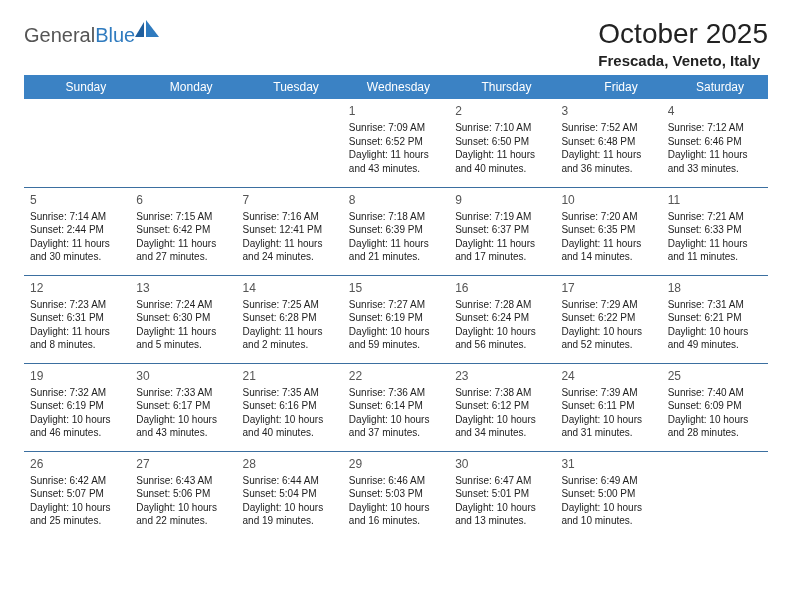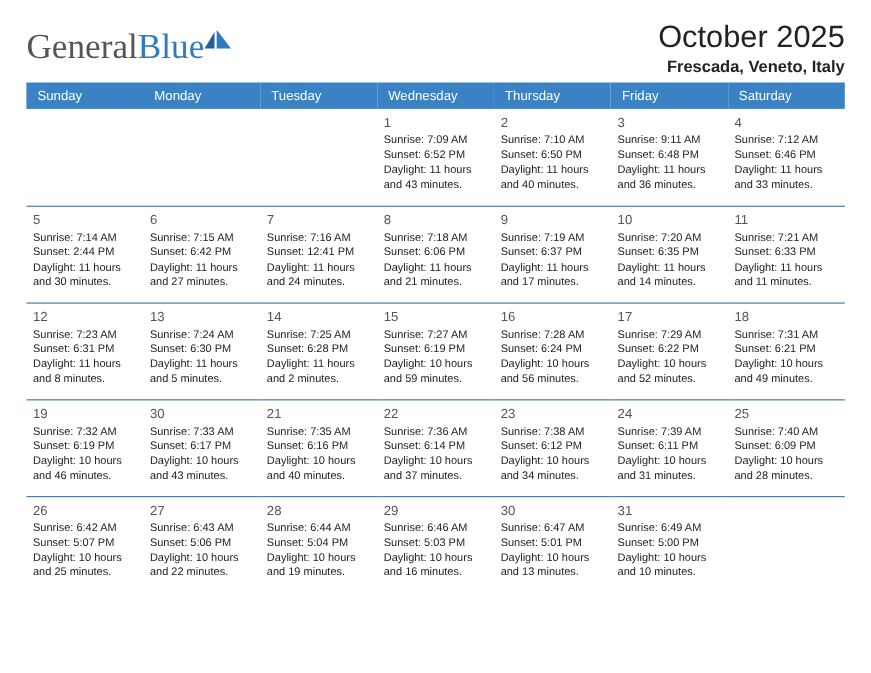--- a/index.html
+++ b/index.html
@@ -20,38 +20,36 @@
     align-items: flex-start;
     margin-bottom: 6px;
   }
   .logo {
     display: flex;
     align-items: center;
     gap: 2px;
     margin-top: 6px;
   }
   .logo-text {
-    font-size: 32px;
+    font-size: 20px;
     color: #555;
     font-weight: 400;
-    font-family: Liberation Serif, serif;
   }
   .logo-text .blue {
     color: #2f7bbf;
     font-weight: 400;
   }
   .logo-icon {
     width: 26px;
     height: 18px;
     position: relative;
     margin-left: -2px;
     margin-top: -14px;
   }
   .title-block {
-    text-align: right;
   }
   .title {
     font-size: 28px;
     color: #222;
     font-weight: 400;
     margin-bottom: 2px;
   }
   .subtitle {
     font-size: 15px;
     color: #222;
@@ -60,22 +58,22 @@
   .calendar {
     width: 100%;
     border-collapse: collapse;
     table-layout: fixed;
   }
   .calendar thead th {
     background: #3b82c4;
     color: #fff;
     font-weight: 400;
     font-size: 12px;
-    text-align: left;
-    padding: 5px 10px;
+    text-align: right;
+    padding: 5px 24px;
   }
   .calendar tbody td {
     vertical-align: top;
     padding: 4px 6px 8px 6px;
     font-size: 10px;
     color: #222;
     border-top: 1px solid #3b6fa0;
     height: 88px;
     line-height: 1.35;
   }
@@ -137,21 +135,21 @@
           </td>
           <td>
             <div class="daynum">2</div>
             <div>Sunrise: 7:10 AM</div>
             <div>Sunset: 6:50 PM</div>
             <div>Daylight: 11 hours</div>
             <div>and 40 minutes.</div>
           </td>
           <td>
             <div class="daynum">3</div>
-            <div>Sunrise: 9:11 AM</div>
+            <div>Sunrise: 7:52 AM</div>
             <div>Sunset: 6:48 PM</div>
             <div>Daylight: 11 hours</div>
             <div>and 36 minutes.</div>
           </td>
           <td>
             <div class="daynum">4</div>
             <div>Sunrise: 7:12 AM</div>
             <div>Sunset: 6:46 PM</div>
             <div>Daylight: 11 hours</div>
             <div>and 33 minutes.</div>
@@ -175,21 +173,21 @@
           <td>
             <div class="daynum">7</div>
             <div>Sunrise: 7:16 AM</div>
             <div>Sunset: 12:41 PM</div>
             <div>Daylight: 11 hours</div>
             <div>and 24 minutes.</div>
           </td>
           <td>
             <div class="daynum">8</div>
             <div>Sunrise: 7:18 AM</div>
-            <div>Sunset: 6:06 PM</div>
+            <div>Sunset: 6:39 PM</div>
             <div>Daylight: 11 hours</div>
             <div>and 21 minutes.</div>
           </td>
           <td>
             <div class="daynum">9</div>
             <div>Sunrise: 7:19 AM</div>
             <div>Sunset: 6:37 PM</div>
             <div>Daylight: 11 hours</div>
             <div>and 17 minutes.</div>
           </td>

